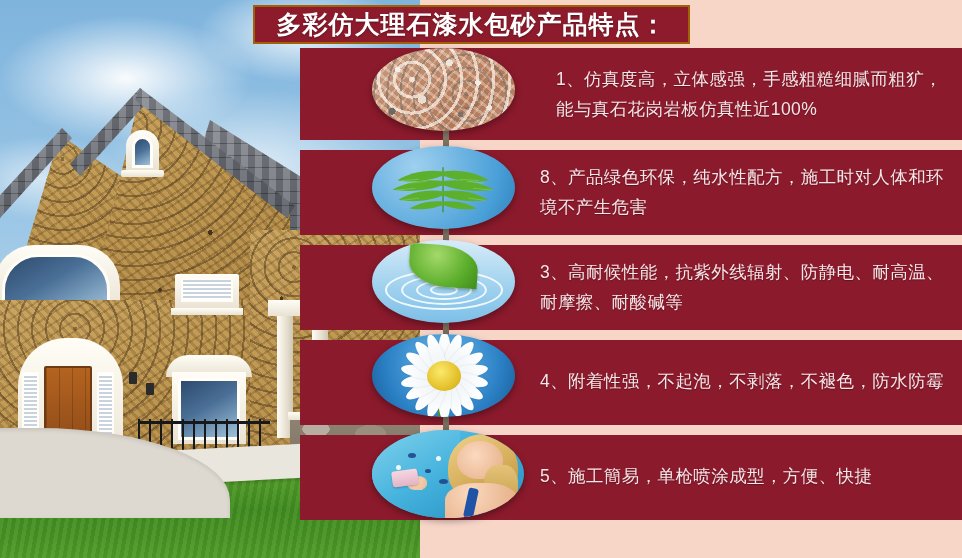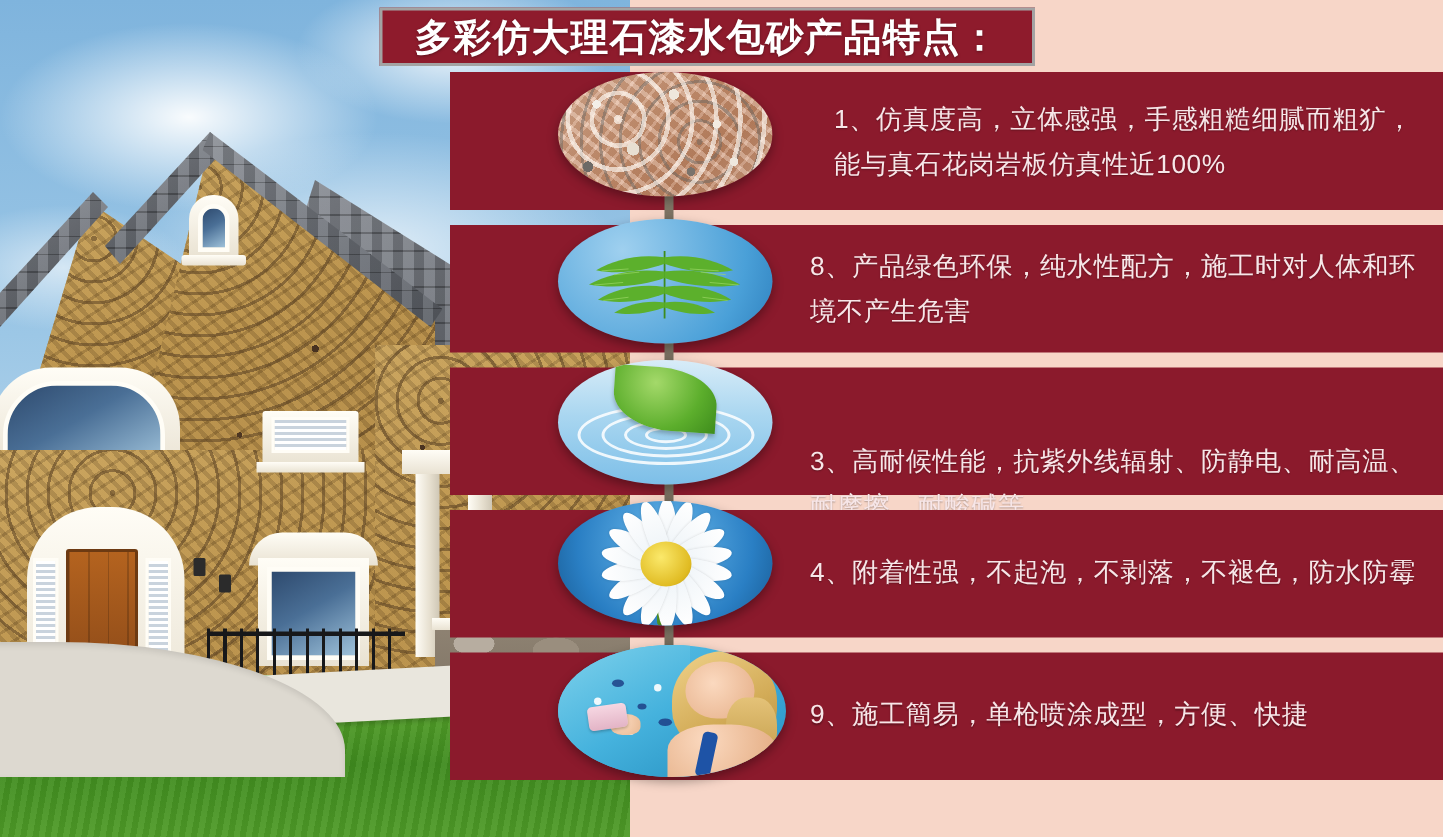--- a/index.html
+++ b/index.html
@@ -101,21 +101,21 @@
     position:absolute;
     background: repeating-linear-gradient(90deg,#17181a 0 2px, transparent 2px 11px);
   }
   .fence::after{content:"";position:absolute;left:0;right:0;top:2px;height:3px;background:#17181a;}
   .lamp{ position:absolute; width:8px;height:12px;background:#2b2b2b;border-radius:1px;}
 
   
   .title-bar {
     position:absolute; left:253px; top:5px; width:437px; height:39px;
     background:#8e1b2c;
-    border:2px solid #a3a3a3;
+    border:2px solid #a16207;
     display:flex; align-items:center; justify-content:center;
     z-index: 8;
   }
   .title-bar .t {
     color:#ffffff; font-size:25px; font-weight:bold; letter-spacing:1px;
     white-space:nowrap; text-shadow: 0 1px 2px rgba(0,0,0,.35);
   }
 
   .band {
     position:absolute; left:300px; width:662px;
@@ -302,27 +302,27 @@
   <div class="connector" style="top:316px;height:24px;"></div>
   <div class="connector" style="top:412px;height:22px;"></div>
 
   <div class="band" style="top:48px;height:92px;">
     <div class="txt" style="top:16px;margin-left:16px;">1、仿真度高，立体感强，手感粗糙细腻而粗犷，能与真石花岗岩板仿真性近100%</div>
   </div>
   <div class="band" style="top:150px;height:85px;">
     <div class="txt" style="top:12px;">8、产品绿色环保，纯水性配方，施工时对人体和环境不产生危害</div>
   </div>
   <div class="band" style="top:245px;height:85px;">
-    <div class="txt" style="top:12px;margin-top:35px;">3、高耐候性能，抗紫外线辐射、防静电、耐高温、耐摩擦、耐酸碱等</div>
+    <div class="txt" style="top:12px;">3、高耐候性能，抗紫外线辐射、防静电、耐高温、耐摩擦、耐酸碱等</div>
   </div>
   <div class="band" style="top:340px;height:85px;">
     <div class="txt" style="top:26px;">4、附着性强，不起泡，不剥落，不褪色，防水防霉</div>
   </div>
   <div class="band" style="top:435px;height:85px;">
-    <div class="txt" style="top:26px;">9、施工簡易，单枪喷涂成型，方便、快捷</div>
+    <div class="txt" style="top:26px;">5、施工簡易，单枪喷涂成型，方便、快捷</div>
   </div>
 
   <div class="oval ov-granite" style="left:372px;top:48px;width:143px;height:83px;"></div>
 
   <div class="oval ov-fern" style="left:372px;top:146px;width:143px;height:83px;">
     <svg class="fern-leaf" viewBox="0 0 200 120" preserveAspectRatio="none">
       <g stroke="#3d8c1c" stroke-width="2" fill="none">
         <path d="M100 115 L100 10"></path>
       </g>
       <g fill="#5cb02c">

